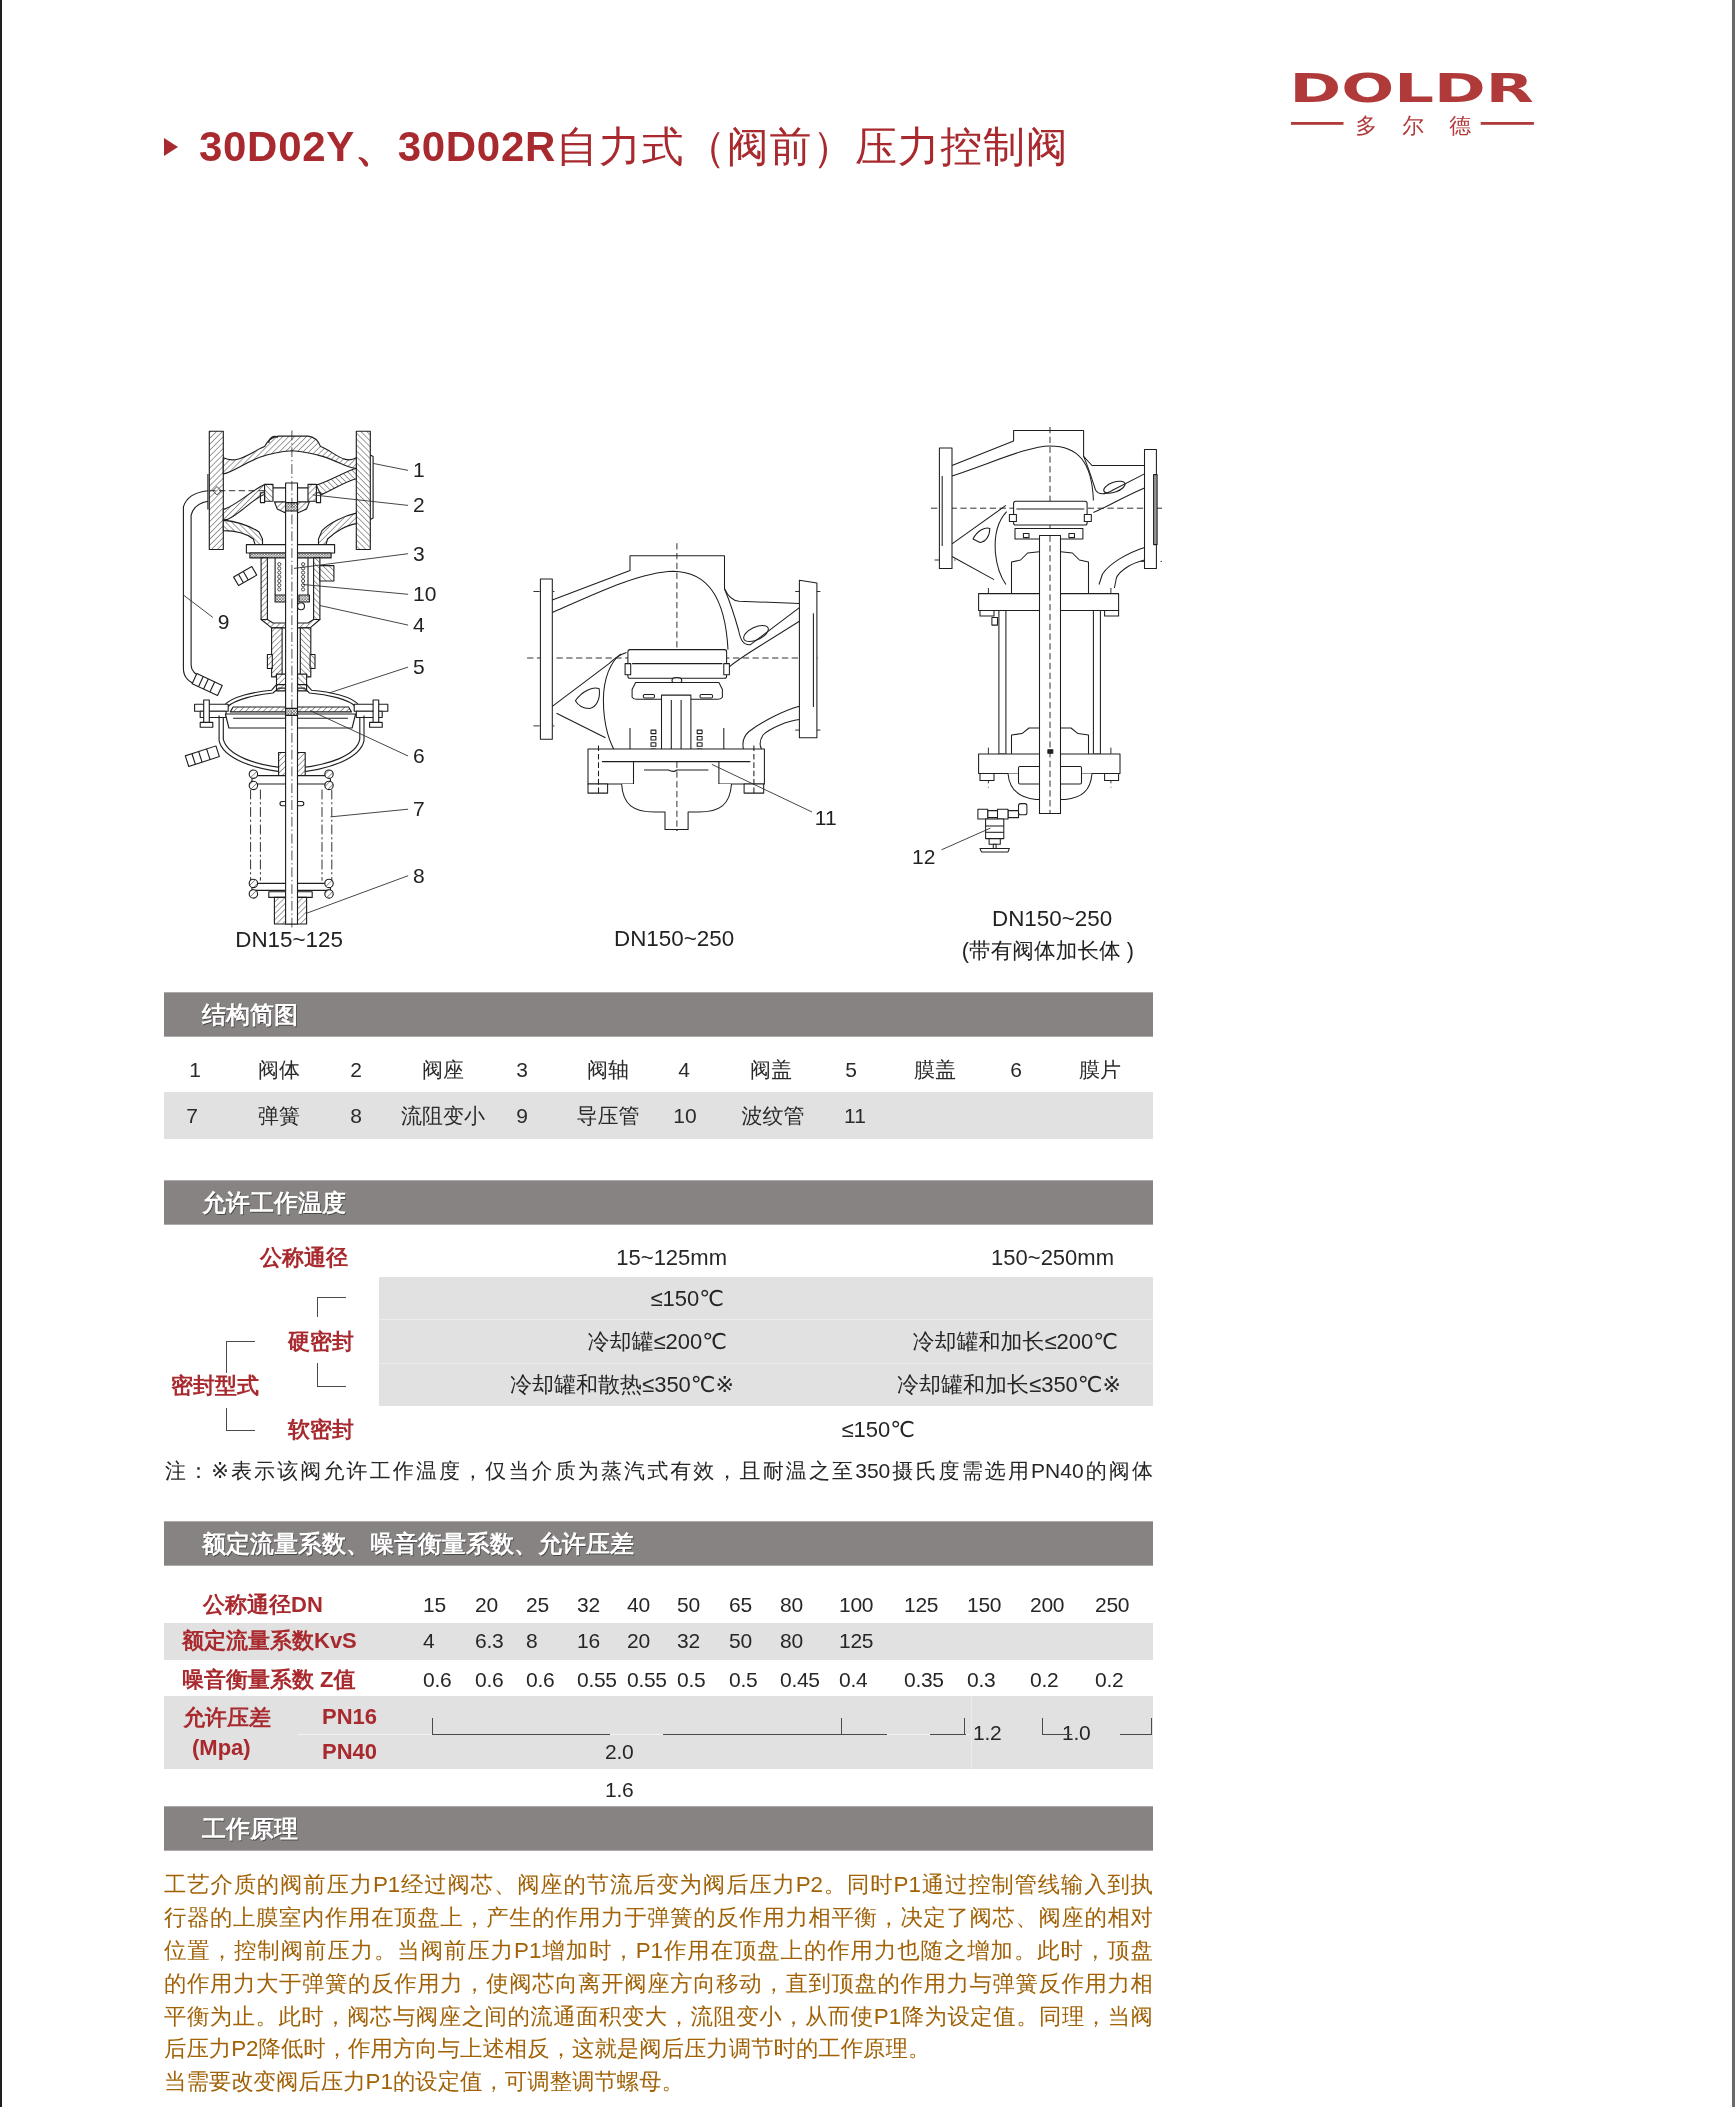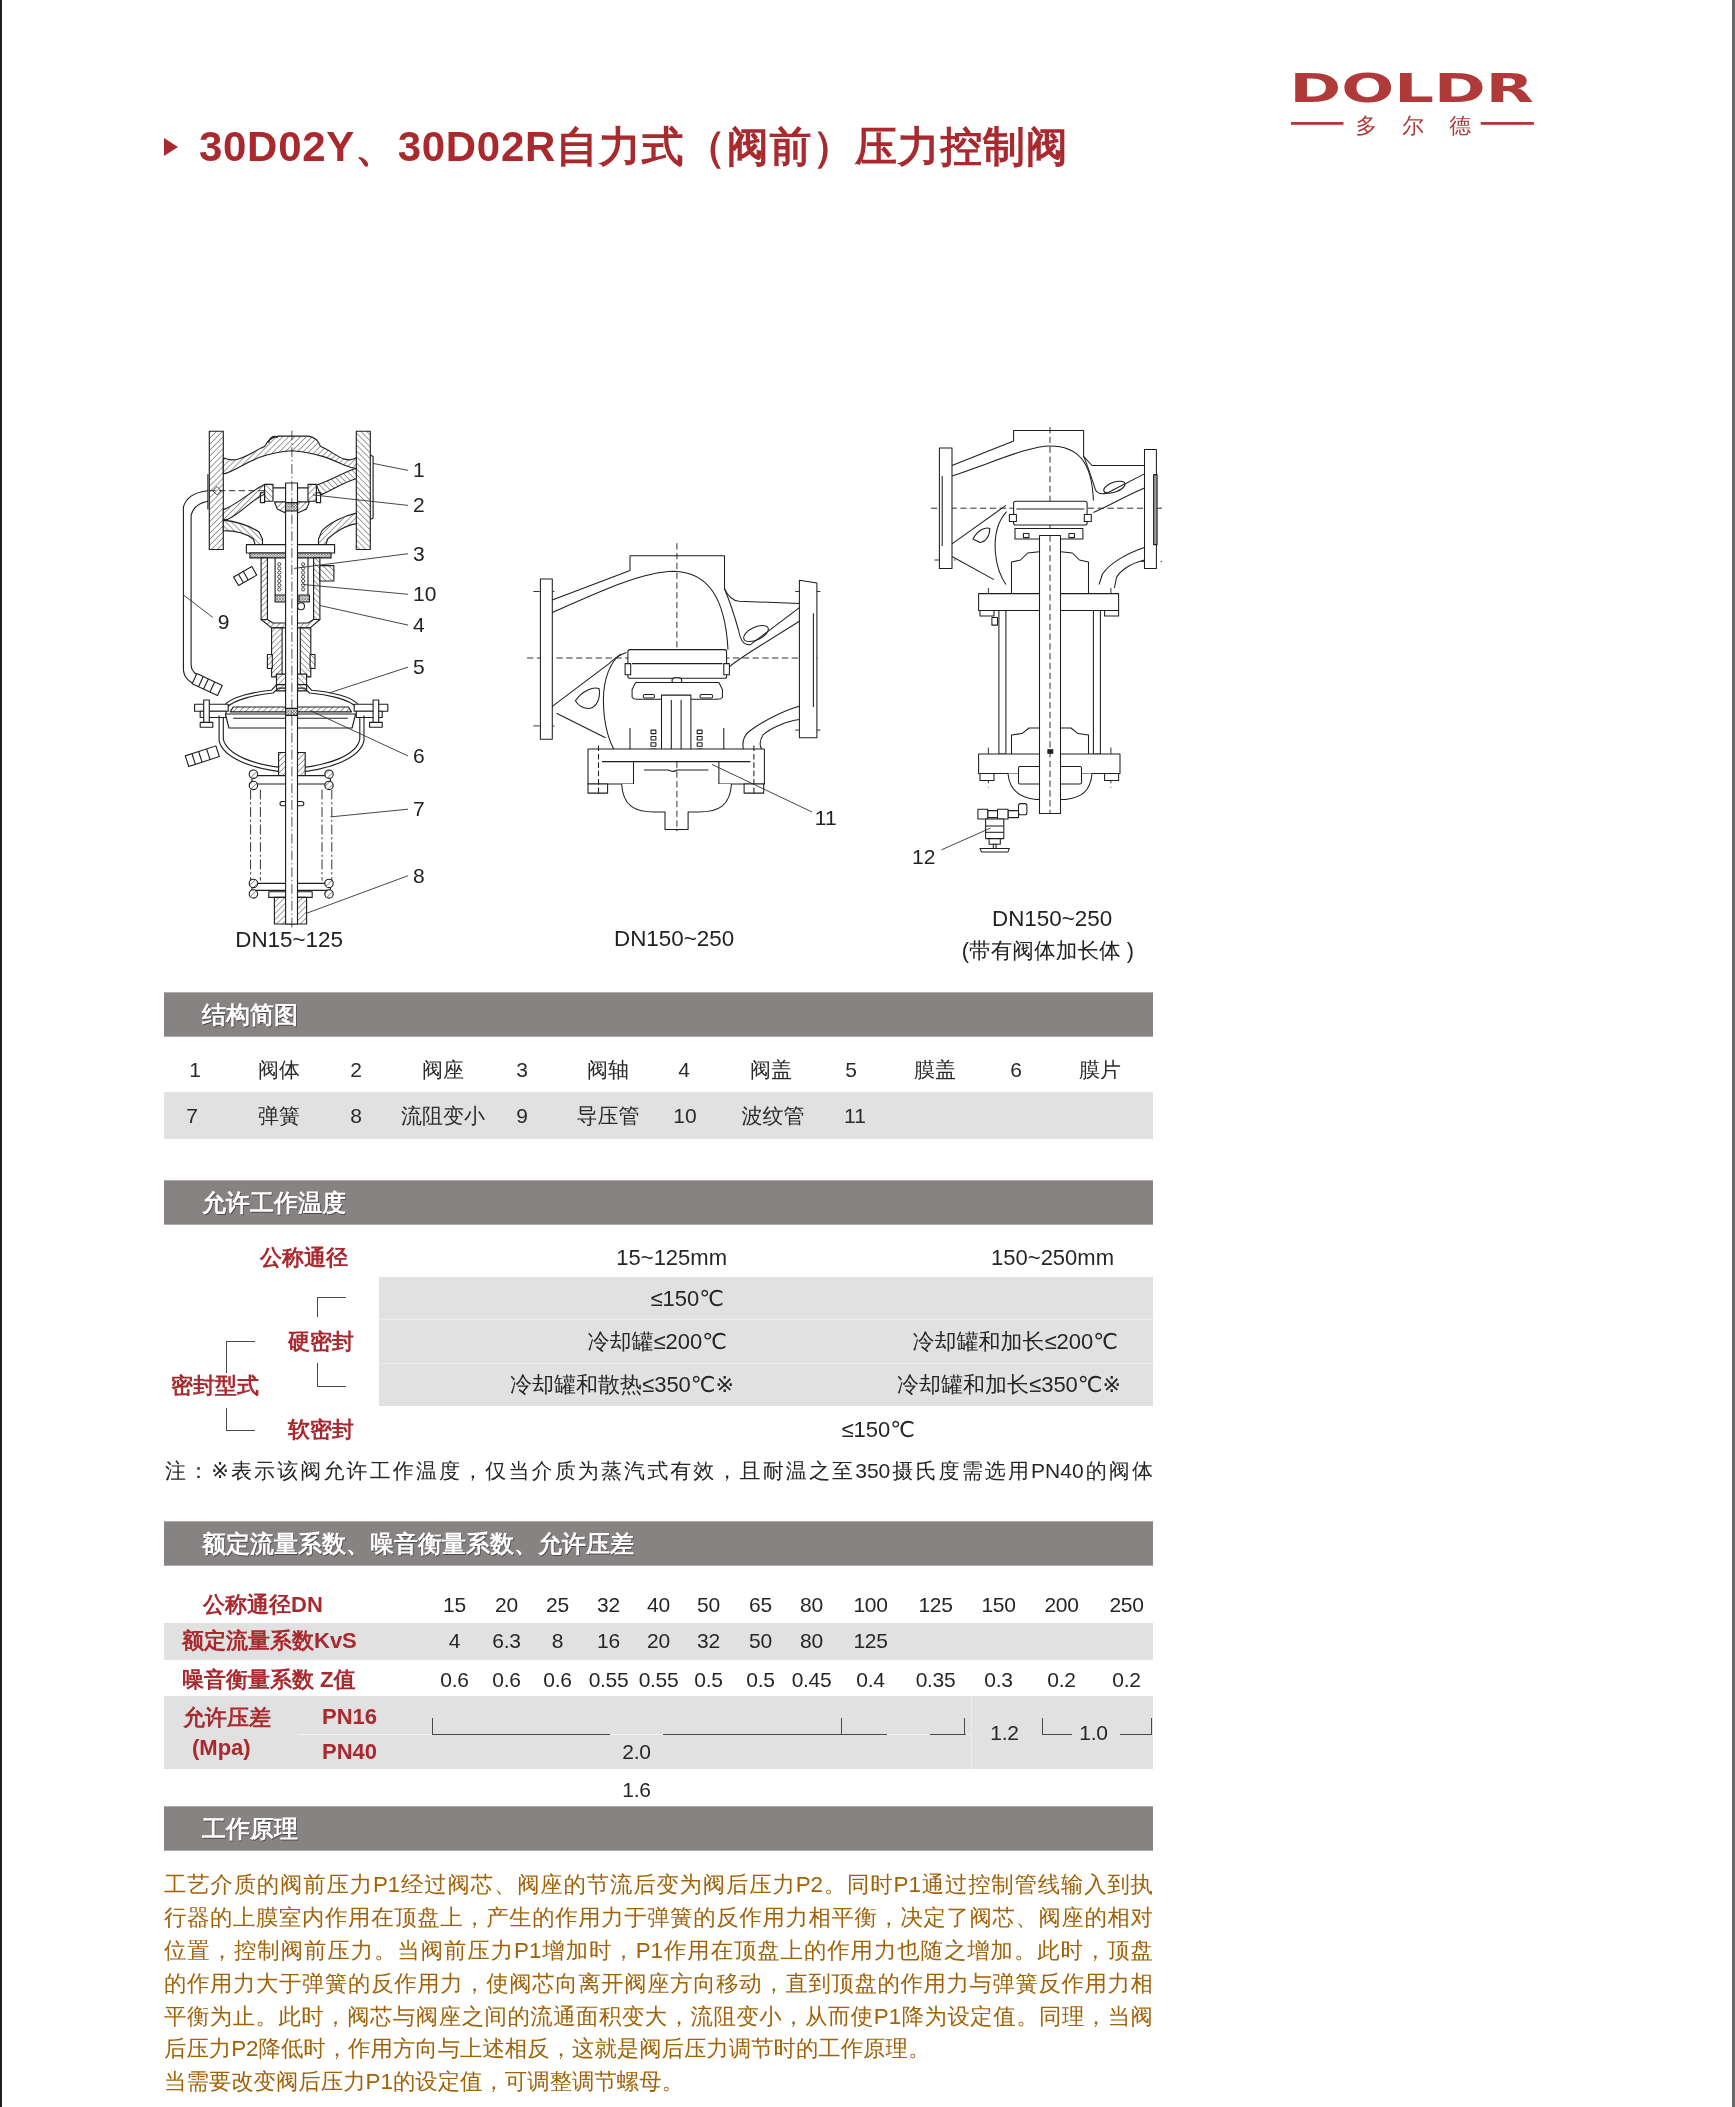--- a/index.html
+++ b/index.html
@@ -5,37 +5,37 @@
 *{margin:0;padding:0;box-sizing:border-box}
 html,body{width:1736px;height:2108px;background:#fff;overflow:hidden}
 body{position:relative;font-family:"Liberation Sans","DejaVu Sans",sans-serif;color:#222}
 .abs{position:absolute}
 .edge-left{left:0;top:0;width:2.1px;height:2108px;background:#1e1e1e}
 .edge-right{left:1732px;top:0;width:2.8px;height:2108px;background:#6a6a6a}
 
 
 .title-tri{left:164px;top:138px;width:0;height:0;border-left:14.7px solid #a8292e;border-top:9px solid transparent;border-bottom:9px solid transparent}
 .title{left:199px;top:119px;height:55px;line-height:55px;font-size:42px;color:#a8292e;white-space:nowrap;font-weight:bold;letter-spacing:0.7px}
-.title .name{font-weight:bold}
+.title .name{font-weight:normal}
 
 
 .bar{left:164px;width:989px;height:45px;background:#878382;border-top:1.4px solid #aeabaa;border-bottom:1.4px solid #aeabaa}
 .bar span{position:absolute;left:38px;top:0;line-height:43px;font-size:24px;font-weight:bold;color:#fff;text-shadow:0.7px 0.7px 0 rgba(0,0,0,.45);white-space:nowrap}
 
 
 .t{position:absolute;height:28px;line-height:28px;font-size:22px;white-space:nowrap;color:#262626}
 .ctr{text-align:right}
 .red{color:#a8292e;font-weight:bold}
 .shade{background:#e1e1e1}
 
 
 .sc{position:absolute;width:98px;text-align:center;height:28px;line-height:28px;font-size:21px;color:#2a2a2a;white-space:nowrap}
 
 
-.v{position:absolute;width:63px;text-align:center;height:28px;line-height:28px;font-size:21px;color:#262626;white-space:nowrap;letter-spacing:-0.3px}
+.v{position:absolute;width:63px;text-align:left;height:28px;line-height:28px;font-size:21px;color:#262626;white-space:nowrap;letter-spacing:-0.3px}
 .c0{left:423px}.c1{left:475px}.c2{left:526px}.c3{left:577px}.c4{left:627px}.c5{left:677px}.c6{left:729px}
 .c7{left:780px}.c8{left:839px}.c9{left:904px}.c10{left:967px}.c11{left:1030px}.c12{left:1095px}
 
 .ln{position:absolute;background:#4a4a4a}
 .brk{position:absolute;border-color:#4a4a4a;border-style:solid;border-width:0}
 
 
 .pline{position:absolute;left:164px;width:989px;height:33px;line-height:33px;font-size:22.4px;color:#a16207;text-align:justify;text-align-last:justify}
 .pline.left{text-align:left;text-align-last:left}
 .note{left:165px;top:1457px;width:988px;height:28px;line-height:28px;font-size:21px;color:#262626;text-align:justify;text-align-last:justify}

